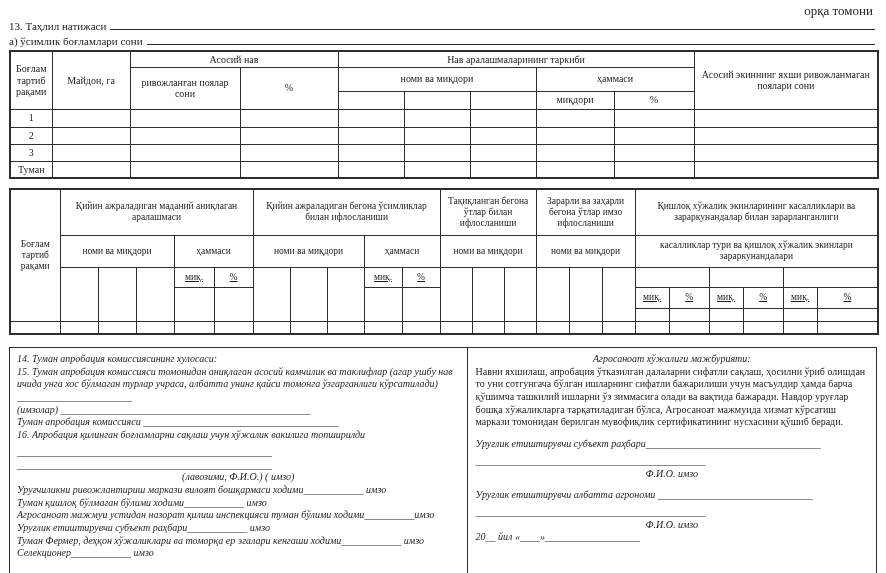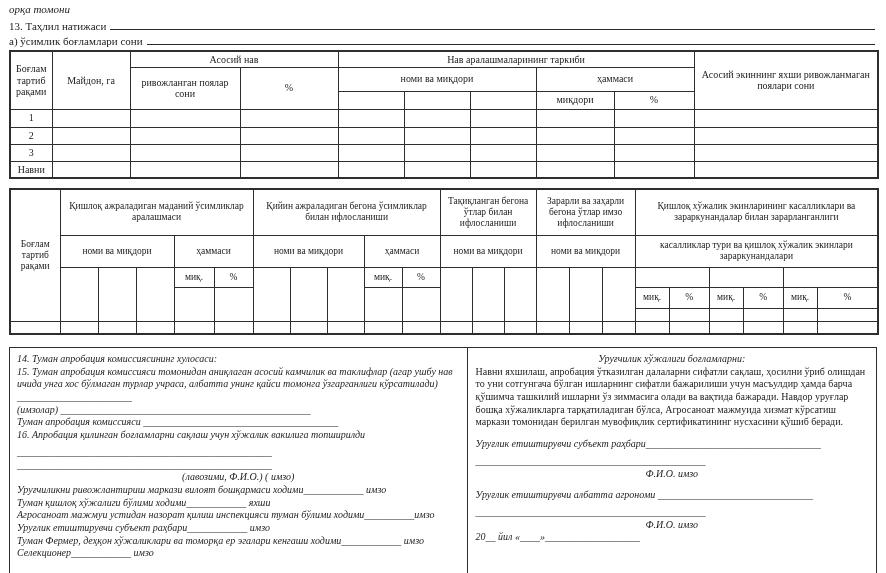--- a/index.html
+++ b/index.html
@@ -2,32 +2,32 @@
 <html><head>
 <meta charset="utf-8">
 <style>
   html,body{margin:0;padding:0;background:#fff;}
   body{
     width:886px;height:573px;overflow:hidden;
     font-family:"Liberation Serif","DejaVu Serif",serif;
     color:#1c1c1c;font-size:10px;
   }
   .page{padding:3px 9px 0 9px;}
-  .corner{ font-style:italic; font-size:11px; padding-right:4px; height:14px;}
+  .corner{ text-align:right; font-size:13px; padding-right:4px; height:14px;}
   .fillline{display:flex;align-items:flex-end;height:15px;}
   .fillline .lbl{white-space:nowrap;font-size:11px;}
   .fillline .fill{flex:1;border-bottom:1px solid #2b2b2b;margin:0 2px 2px 4px;height:12px;}
   table{border-collapse:collapse;table-layout:fixed;width:868px;background:#fff;}
   td{border:1px solid #2e2e2e;text-align:center;vertical-align:middle;
      padding:0 2px;overflow:hidden;line-height:1.15;}
   .t1{margin-top:3px;border:2px solid #2e2e2e;}
   .t1 td{font-size:10px;}
   .t2{margin-top:9px;border:2px solid #2e2e2e;}
   .t2 td{font-size:9.5px;}
-  .small{font-size:9px;}
+  .small{font-size:9px;text-decoration:underline;}
   .bb{margin-top:12px;border:1.5px solid #2e2e2e;width:866px;height:232px;
       display:flex;background:#fff;}
   .bb .col-l{width:53%;border-right:1.5px solid #2e2e2e;padding:5px 7px 0 7px;}
   .bb .col-r{width:47%;padding:5px 8px 0 8px;}
   .ln{font-size:10px;line-height:1.27;font-style:italic;}
   .center{text-align:center;}
   .rt-par{font-size:10px;line-height:1.27;text-align:left;}
   .gap{height:9px;}
   .gap-s{height:4px;}
 </style>
@@ -111,21 +111,21 @@
           <td></td>
           <td></td>
           <td></td>
           <td></td>
           <td></td>
           <td></td>
           <td></td>
           <td></td>
       </tr>
       <tr style="height:17px">
-        <td>Навни</td>
+        <td>Туман</td>
         <td></td>
           <td></td>
           <td></td>
           <td></td>
           <td></td>
           <td></td>
           <td></td>
           <td></td>
           <td></td>
       </tr>
@@ -154,21 +154,21 @@
       <col style="width:34px">
         <col style="width:40px">
         <col style="width:34px">
         <col style="width:40px">
         <col style="width:34px">
         <col style="width:61px">
     </colgroup>
     <tbody>
       <tr style="height:46px">
         <td rowspan="5">Боғлам тартиб рақами</td>
-        <td colspan="5">Қишлоқ ажраладиган маданий ўсимликлар аралашмаси</td>
+        <td colspan="5">Қийин ажраладиган маданий аниқлаган аралашмаси</td>
         <td colspan="5">Қийин ажраладиган бегона ўсимликлар билан ифлосланиши</td>
         <td colspan="3">Тақиқланган бегона ўтлар билан ифлосланиши</td>
         <td colspan="3">Зарарли ва заҳарли бегона ўтлар имзо ифлосланиши</td>
         <td colspan="6">Қишлоқ хўжалик экинларининг касалликлари ва зараркунандалар билан зарарланганлиги</td>
       </tr>
       <tr style="height:32px">
         <td colspan="3">номи ва миқдори</td>
         <td colspan="2">ҳаммаси</td>
         <td colspan="3">номи ва миқдори</td>
         <td colspan="2">ҳаммаси</td>
@@ -250,28 +250,28 @@
       <div class="ln">14. Туман апробация комиссиясининг хулосаси:</div>
       <div class="ln">15. Туман апробация комиссияси томонидан аниқлаган асосий камчилик ва таклифлар (агар ушбу нав ичида унга хос бўлмаган турлар учраса, албатта унинг қайси томонга ўзгарганлиги кўрсатилади) _______________________</div>
       <div class="ln">(имзолар) __________________________________________________</div>
       <div class="ln">Туман апробация комиссияси _______________________________________</div>
       <div class="ln">16. Апробация қилинган боғламларни сақлаш учун хўжалик вакилига топширилди</div>
       <div class="gap-s"></div>
       <div class="ln">___________________________________________________</div>
       <div class="ln">___________________________________________________</div>
       <div class="ln center">(лавозими, Ф.И.О.) ( имзо)</div>
       <div class="ln">Уруғчиликни ривожлантириш маркази вилоят бошқармаси ходими____________ имзо</div>
-      <div class="ln">Туман қишлоқ хўжалиги бўлими ходими____________ яхши</div>
+      <div class="ln">Туман қишлоқ бўлмаган бўлими ходими____________ имзо</div>
       <div class="ln">Агросаноат мажмуи устидан назорат қилиш инспекцияси туман бўлими ходими__________имзо</div>
       <div class="ln">Уруғлик етиштирувчи субъект раҳбари____________ имзо</div>
       <div class="ln">Туман Фермер, деҳқон хўжаликлари ва томорқа ер эгалари кенгаши ходими____________ имзо</div>
       <div class="ln">Селекционер____________ имзо</div>
     </div>
     <div class="col-r">
-      <div class="ln center">Уруғчилик хўжалиги боғламларни:</div>
+      <div class="ln center">Агросаноат хўжалиги мажбурияти:</div>
       <div class="rt-par">Навни яхшилаш, апробация ўтказилган далаларни сифатли сақлаш, ҳосилни ўриб олишдан то уни сотгунгача бўлган ишларнинг сифатли бажарилиши учун масъулдир ҳамда барча қўшимча ташкилий ишларни ўз зиммасига олади ва вақтида бажаради. Навдор уруғлар бошқа хўжаликларга тарқатиладиган бўлса, Агросаноат мажмуида хизмат кўрсатиш маркази томонидан берилган мувофиқлик сертификатининг нусхасини қўшиб беради.</div>
       <div class="gap"></div>
       <div class="ln">Уруғлик етиштирувчи субъект раҳбари___________________________________</div>
       <div class="gap-s"></div>
       <div class="ln">______________________________________________</div>
       <div class="ln center">Ф.И.О. имзо</div>
       <div class="gap"></div>
       <div class="ln">Уруғлик етиштирувчи албатта агрономи _______________________________</div>
       <div class="gap-s"></div>
       <div class="ln">______________________________________________</div>

